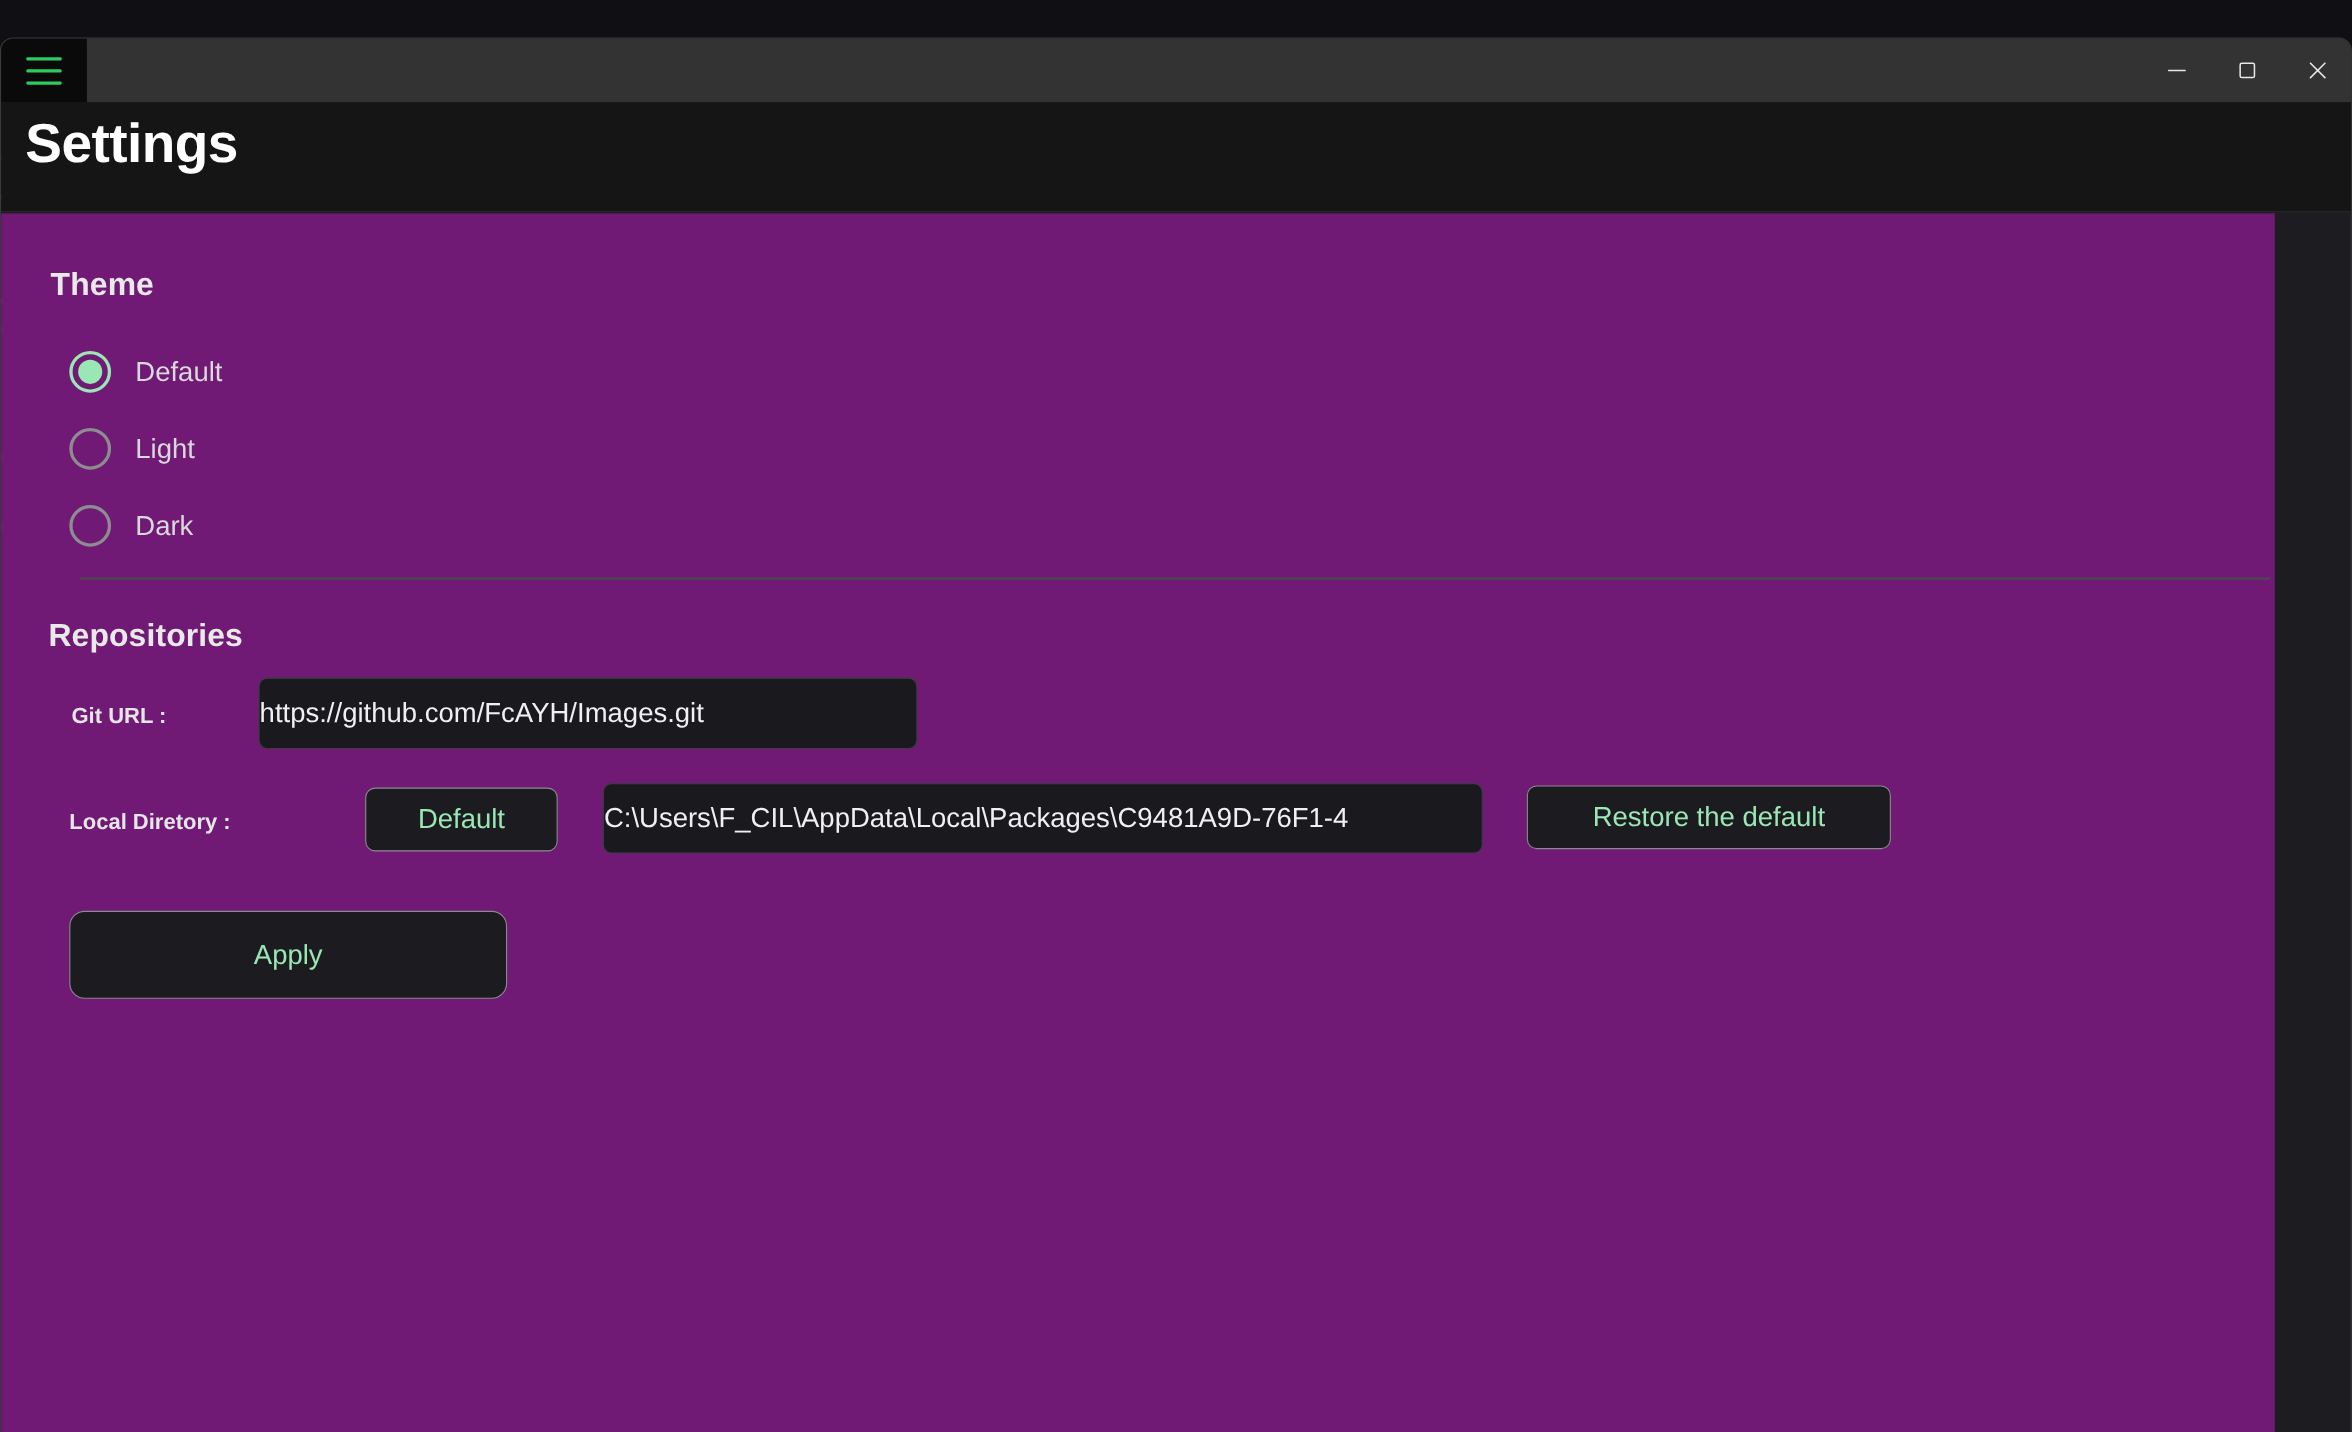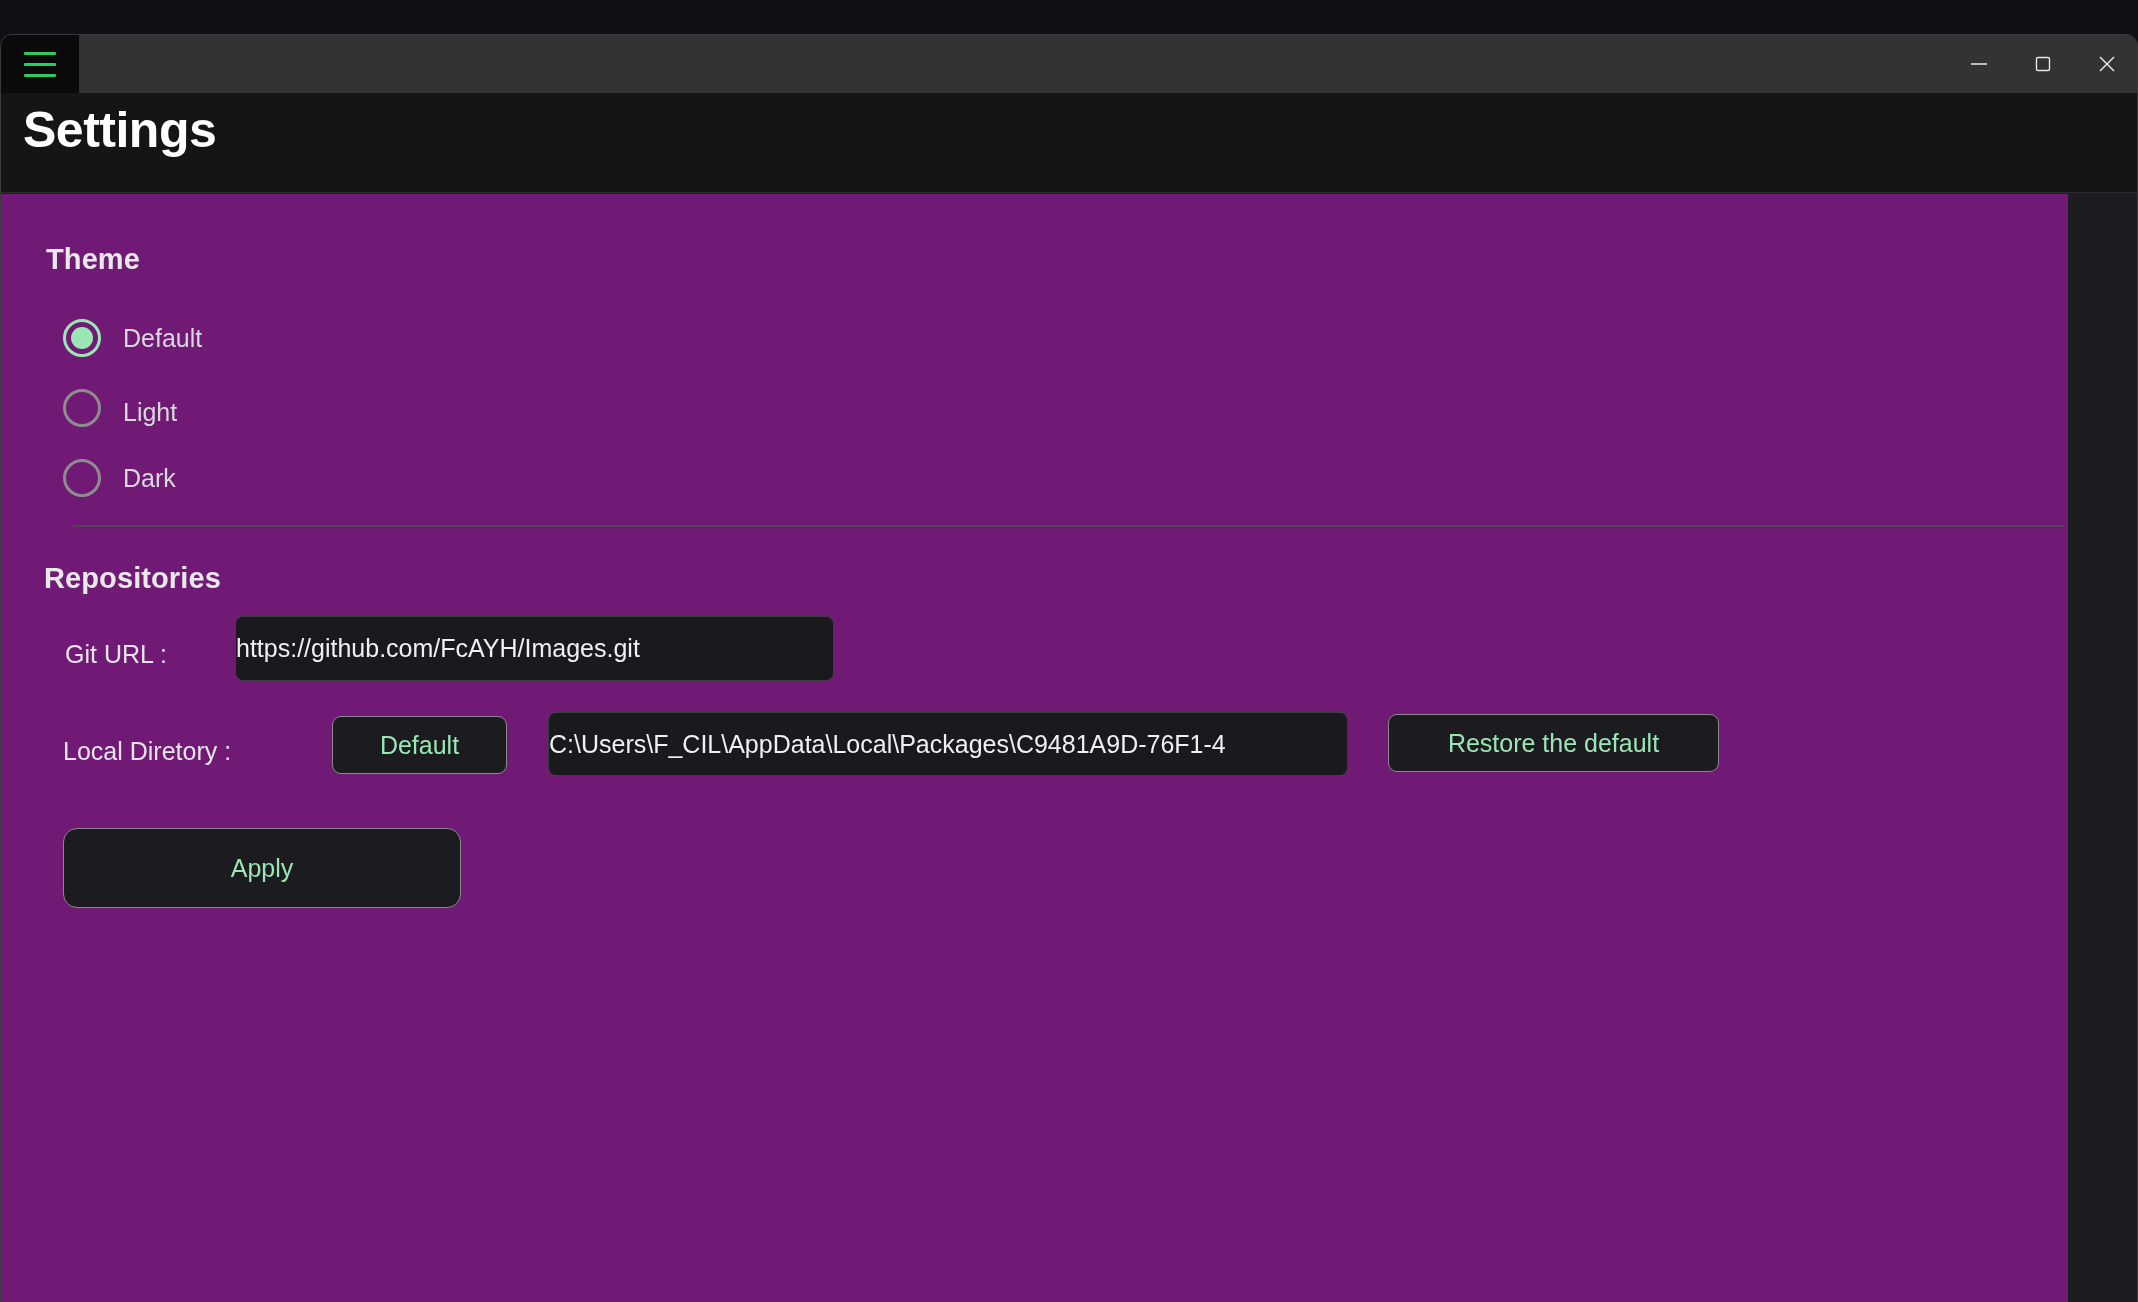--- a/index.html
+++ b/index.html
@@ -166,22 +166,22 @@
     left: 72px;
     top: 331px;
     width: 1991px;
     height: 2px;
     background: #4b4b4f;
   }
 
   
   .field-label {
     position: absolute;
-    font-size: 25px;
-    font-weight: 400;
+    font-size: 20px;
+    font-weight: 700;
     color: #e6e6e8;
     white-space: nowrap;
   }
 
   .text-input {
     position: absolute;
     background: #1a1a1e;
     border: 1px solid #3c3c41;
     border-radius: 8px;
     box-sizing: border-box;
@@ -256,21 +256,21 @@
 
   <div id="content">
 
     <div class="section-heading" style="left:45px; top:49px;">Theme</div>
 
     <div class="radio-row" style="left:62px; top:125px;">
       <span class="radio-mark selected"></span>
       <span class="radio-label">Default</span>
     </div>
 
-    <div class="radio-row" style="left:62px; top:195px;align-items:flex-end;">
+    <div class="radio-row" style="left:62px; top:195px;">
       <span class="radio-mark"></span>
       <span class="radio-label">Light</span>
     </div>
 
     <div class="radio-row" style="left:62px; top:265px;">
       <span class="radio-mark"></span>
       <span class="radio-label">Dark</span>
     </div>
 
     <div id="divider"></div>

